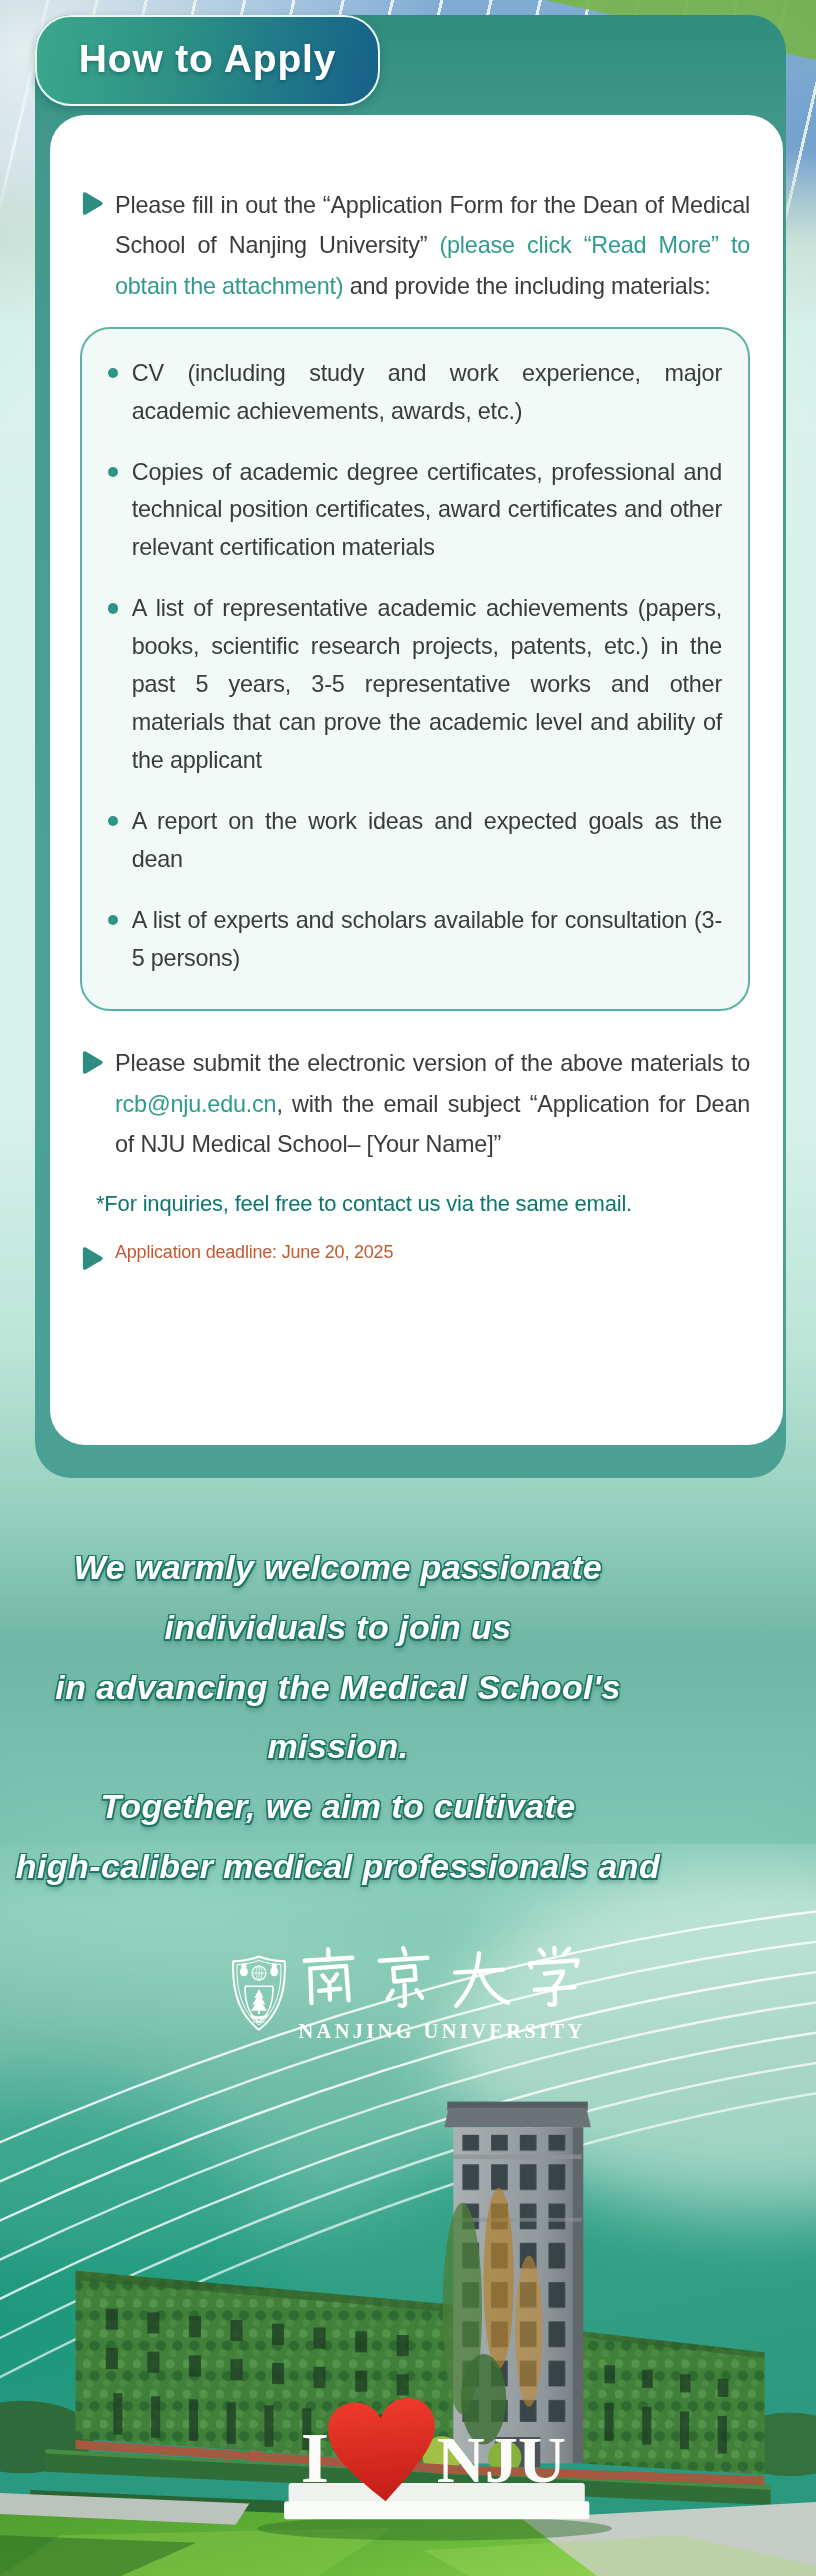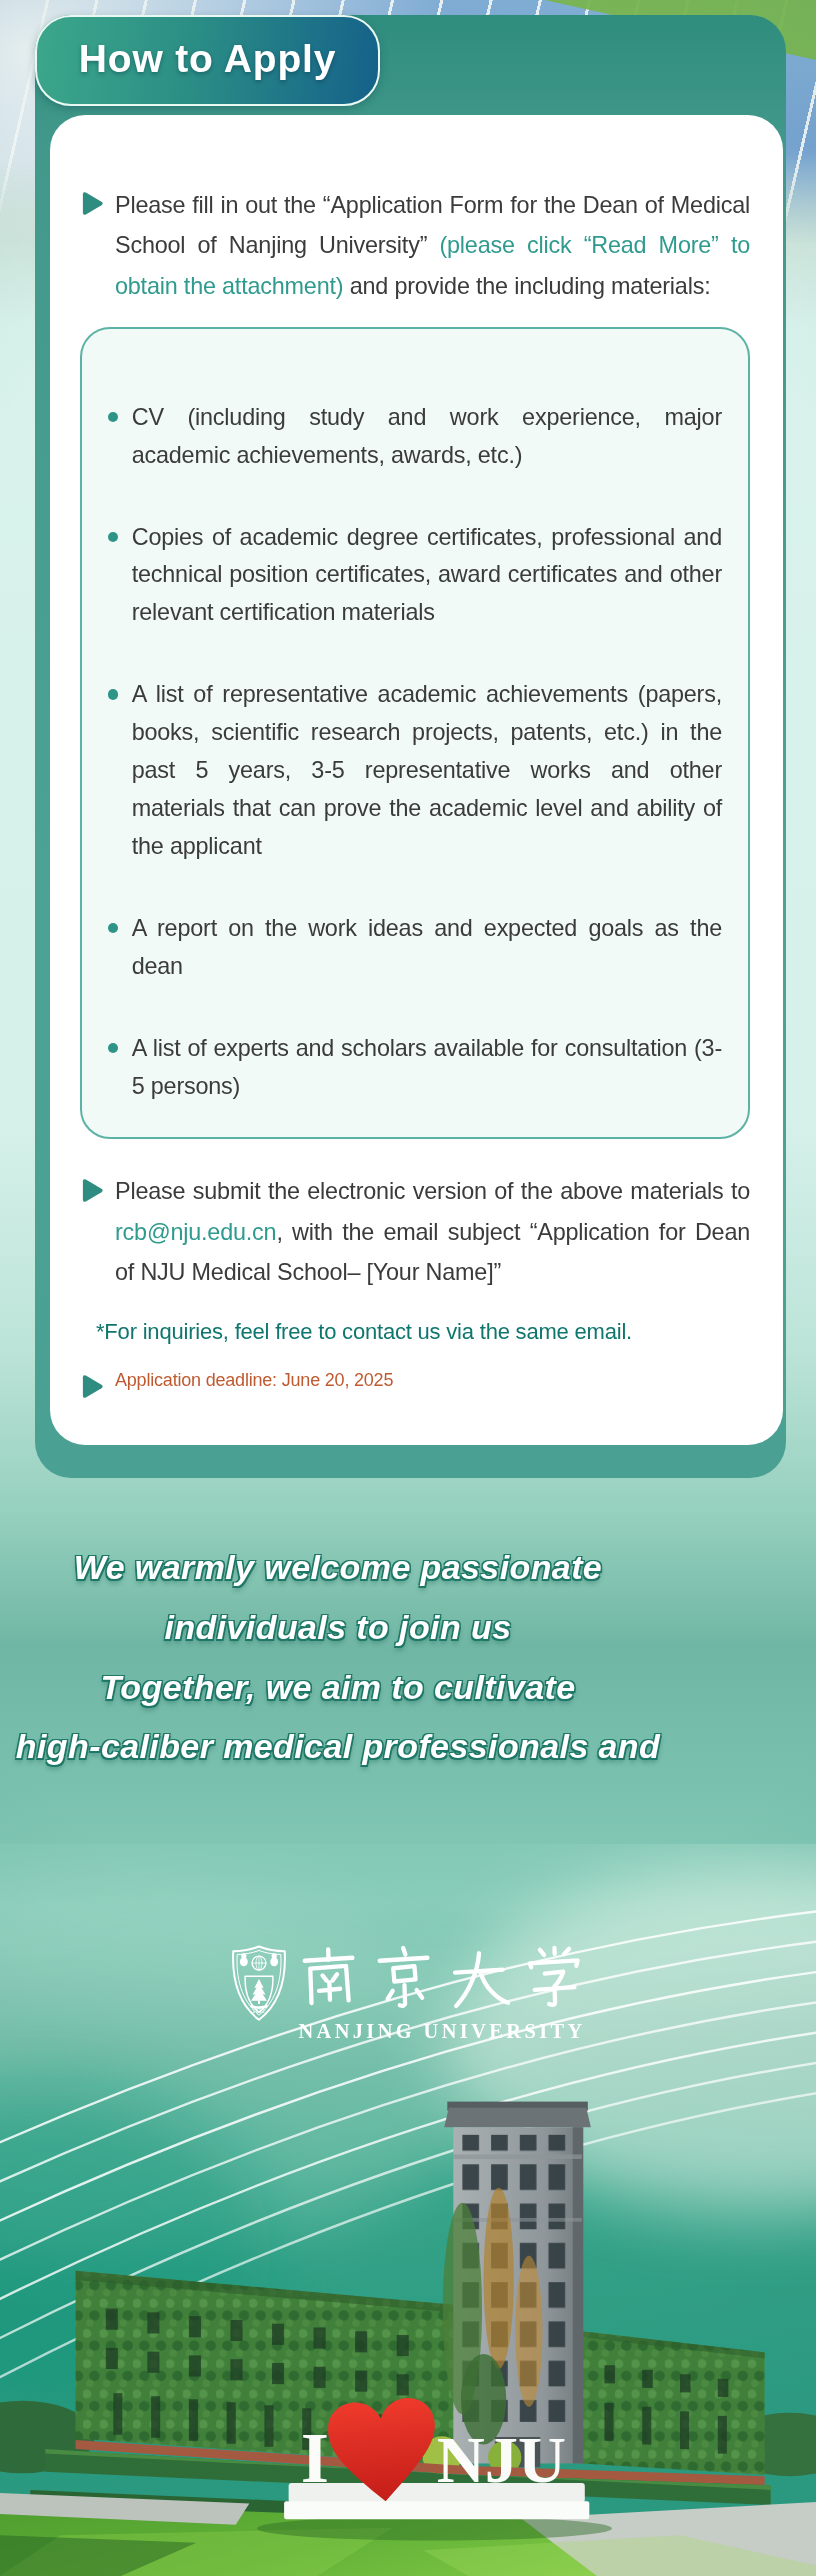--- a/index.html
+++ b/index.html
@@ -36,33 +36,33 @@
   
   .card{position:absolute;left:50px;top:115px;width:733px;height:1330px;background:#ffffff;
     border-radius:35px;z-index:3;box-sizing:border-box;padding:70px 33px 27px 30px;overflow:hidden;}
   .para{display:flex;margin:0 0 21px 0;}
   .arrow{flex:0 0 35px;padding-top:5.3px;}
   .ptext{flex:1;text-align:justify;font-size:23.4px;line-height:1.72;color:#3b3b3b;letter-spacing:-0.2px;}
   .c-teal{color:#2f9b8e;}
   .deadline-text{color:#bf5a30;font-size:18px;line-height:1.4;}
   .mat-box{border:2.3px solid #5cb3a5;border-radius:30px;background:#f1faf7;
     padding:26px 26px 9px 21px;margin:3px 0 32px 0;}
-  .mat-item{display:flex;margin-bottom:23px;margin-top:44px;}
+  .mat-item{display:flex;margin-bottom:23px;}
   .dot{flex:none;width:10.6px;height:10.6px;border-radius:50%;background:#2f9488;margin:13px 13.6px 0 4.5px;}
   .mtext{flex:1;text-align:justify;font-size:23.4px;line-height:1.62;color:#3b3b3b;letter-spacing:-0.2px;}
   .note{font-size:22px;color:#0f766e;margin:27px 0 23px 16px;letter-spacing:-0.2px;}
   
   .slogan{position:absolute;top:1538px;left:0;width:676px;text-align:center;z-index:3;}
   .slogan-line{font-size:34px;line-height:1.76;font-weight:bold;font-style:italic;color:#ffffff;
     letter-spacing:0.4px;
     text-shadow:1.5px 1.5px 0 #1e7867,-1.5px 1.5px 0 #1e7867,1.5px -1.5px 0 #1e7867,-1.5px -1.5px 0 #1e7867,
                 0 3.8px 5.3px rgba(16,84,70,.45);}
   
   .logo{position:absolute;top:1944px;left:0;width:816px;display:flex;justify-content:center;
-    align-items:flex-start;gap:2px;z-index:3;}
+    align-items:center;gap:2px;z-index:3;}
   .logo-right{display:flex;flex-direction:column;align-items:center;gap:3px;}
   .logo-en{font-family:"Liberation Serif",serif;font-weight:bold;font-size:20.4px;
     letter-spacing:3.4px;color:#fff;}
   
   .scene{position:absolute;top:1844px;left:0;width:816px;height:732px;z-index:1;}
 </style>
 </head>
 <body>
 
 <div class="page">
@@ -264,20 +264,21 @@
             <path d="M3 5 Q3 1.5 6.5 3 L25 14 Q28 16 25 18 L6.5 29 Q3 30.5 3 27 Z" fill="#2e8d80"></path>
           </svg>
       </span>
       <span class="ptext deadline-text">Application deadline: June 20, 2025</span>
     </div>
   </section>
 
   <section class="slogan">
     <div class="slogan-line">We warmly welcome passionate</div>
     <div class="slogan-line">individuals to join us</div>
+    <div class="slogan-line">in advancing the Medical School's mission.</div>
     <div class="slogan-line">Together, we aim to cultivate</div>
     <div class="slogan-line">high-caliber medical professionals and</div>
   </section>
 
   <section class="logo">
     <svg width="66" height="79" viewBox="0 0 100 118" aria-label="NANJING UNIVERSITY">
       <g fill="none" stroke="#ffffff" stroke-linecap="round" stroke-linejoin="round">
         <path d="M50,3 C63,8 76,10 89,10 C91,48 84,88 50,114 C16,88 9,48 11,10 C24,10 37,8 50,3 Z" stroke-width="3"></path>
         <path d="M50,9 C61,13 72,15 83,15 C85,48 78,84 50,107 C22,84 15,48 17,15 C28,15 39,13 50,9 Z" stroke-width="1.5"></path>
         <circle cx="50" cy="28" r="10.5" stroke-width="2"></circle>

